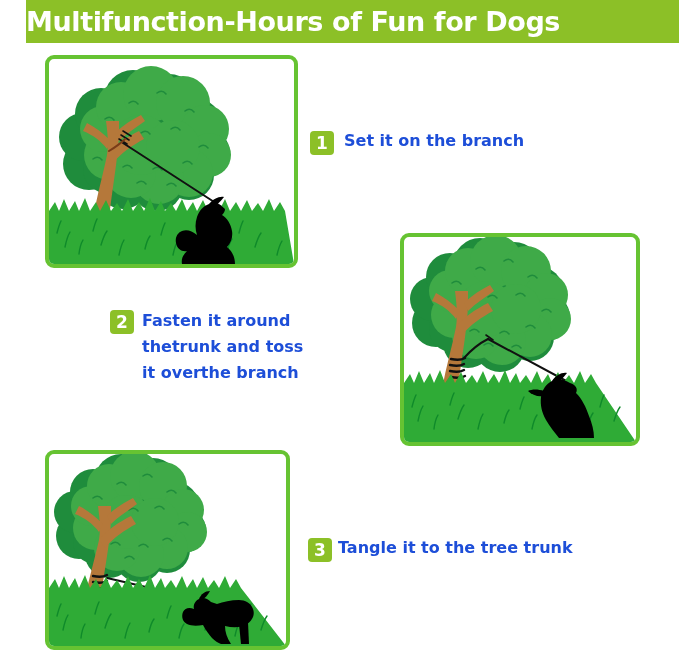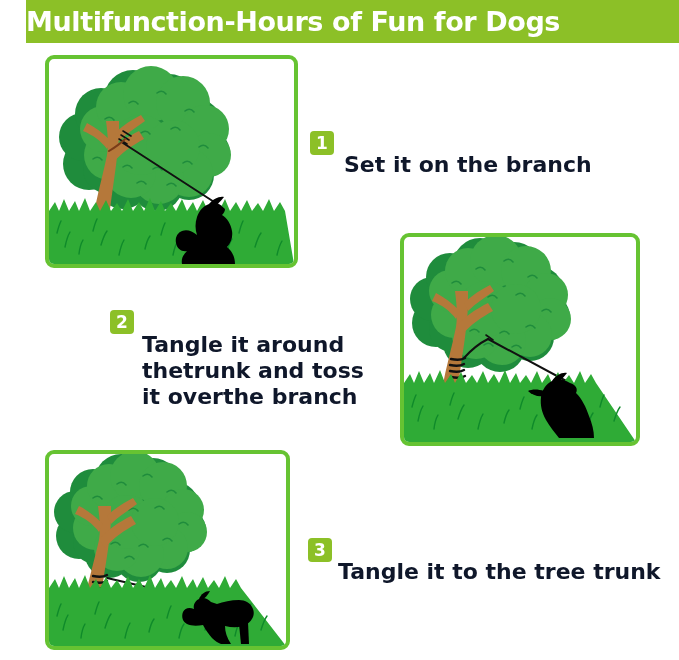--- a/index.html
+++ b/index.html
@@ -75,27 +75,26 @@
     font-weight: bold;
     font-size: 17px;
     line-height: 24px;
     text-align: center;
     margin-top: 3px;
   }
   #step-2 .badge { margin-top: 2px; }
 
   .step-text {
     margin-left: 10px;
-    color: #0f172a;
+    color: #1d4ed8;
     font-family: "DejaVu Sans", sans-serif;
     font-weight: bold;
-    font-size: 22px;
+    font-size: 16px;
     line-height: 26px;
     white-space: pre-line;
-    margin-top: 24px;
   }
   #step-2 .step-text { margin-left: 8px; }
   #step-3 .step-text { margin-left: 6px; }
 </style>
 </head>
 <body>
 
 <div id="header-bar">
   <div id="header-title">Multifunction-Hours of Fun for Dogs</div>
 </div>
@@ -372,21 +371,21 @@
   </svg>
 </div>
 
 <div class="step" id="step-1">
   <div class="badge">1</div>
   <div class="step-text">Set it on the branch</div>
 </div>
 
 <div class="step" id="step-2">
   <div class="badge">2</div>
-  <div class="step-text">Tangle it around
+  <div class="step-text">Fasten it around
 thetrunk and toss
 it overthe branch</div>
 </div>
 
 <div class="step" id="step-3">
   <div class="badge">3</div>
   <div class="step-text">Tangle it to the tree trunk</div>
 </div>
 
 </body></html>

